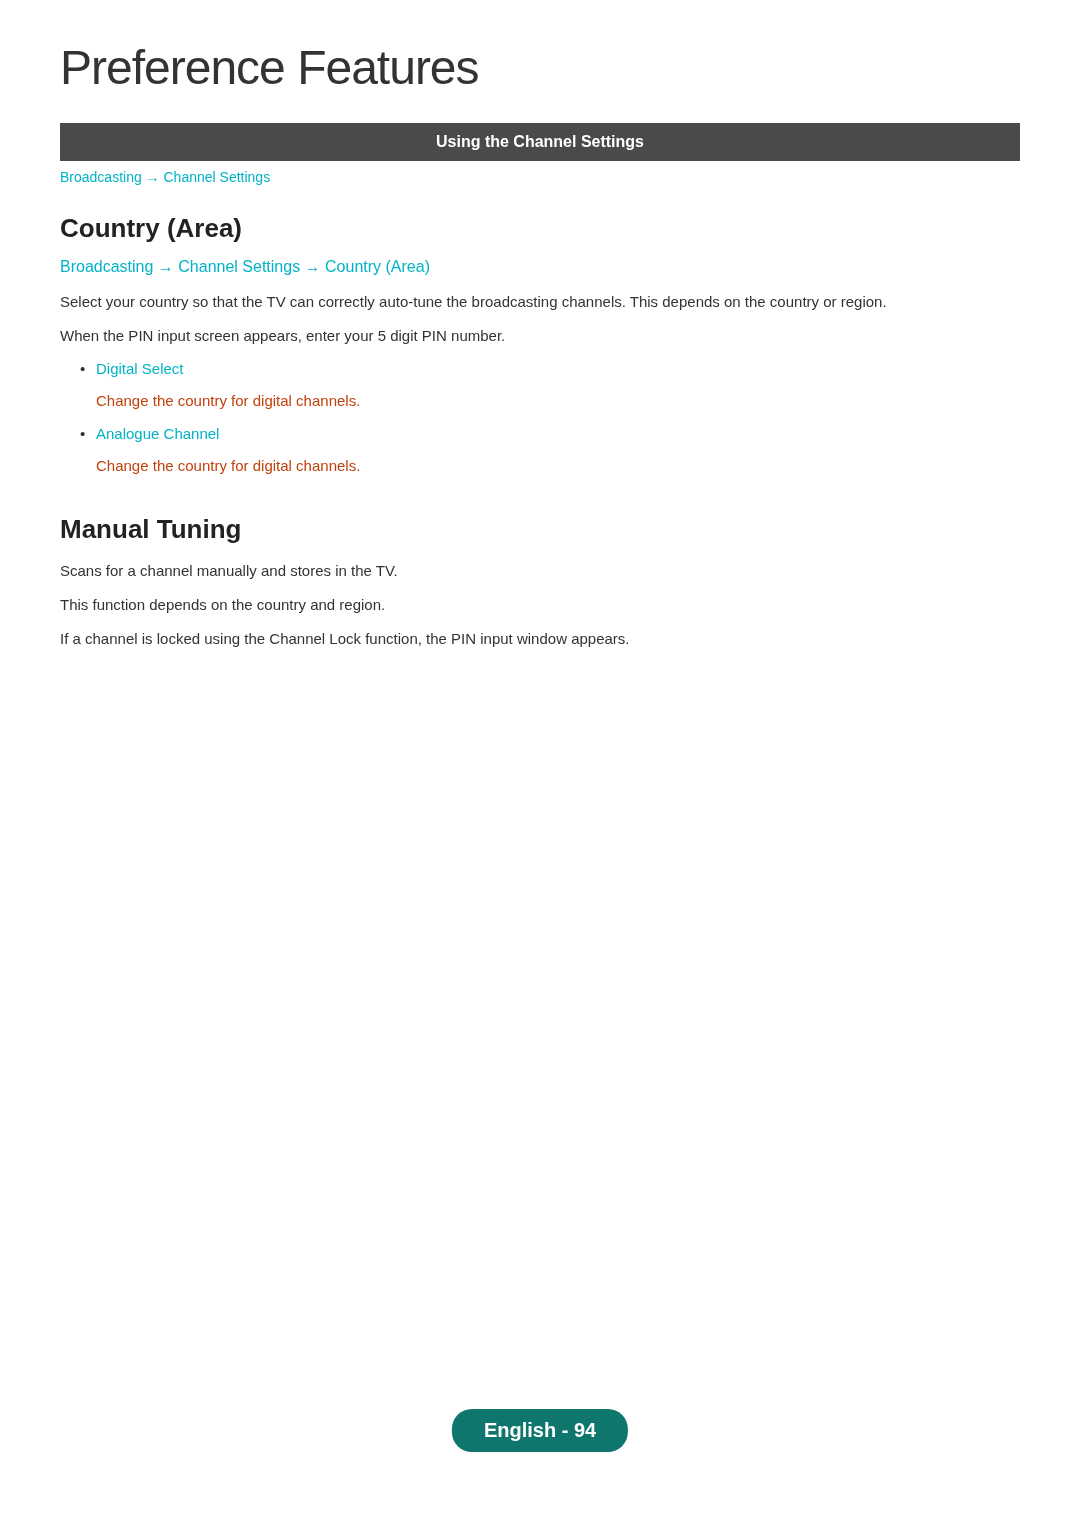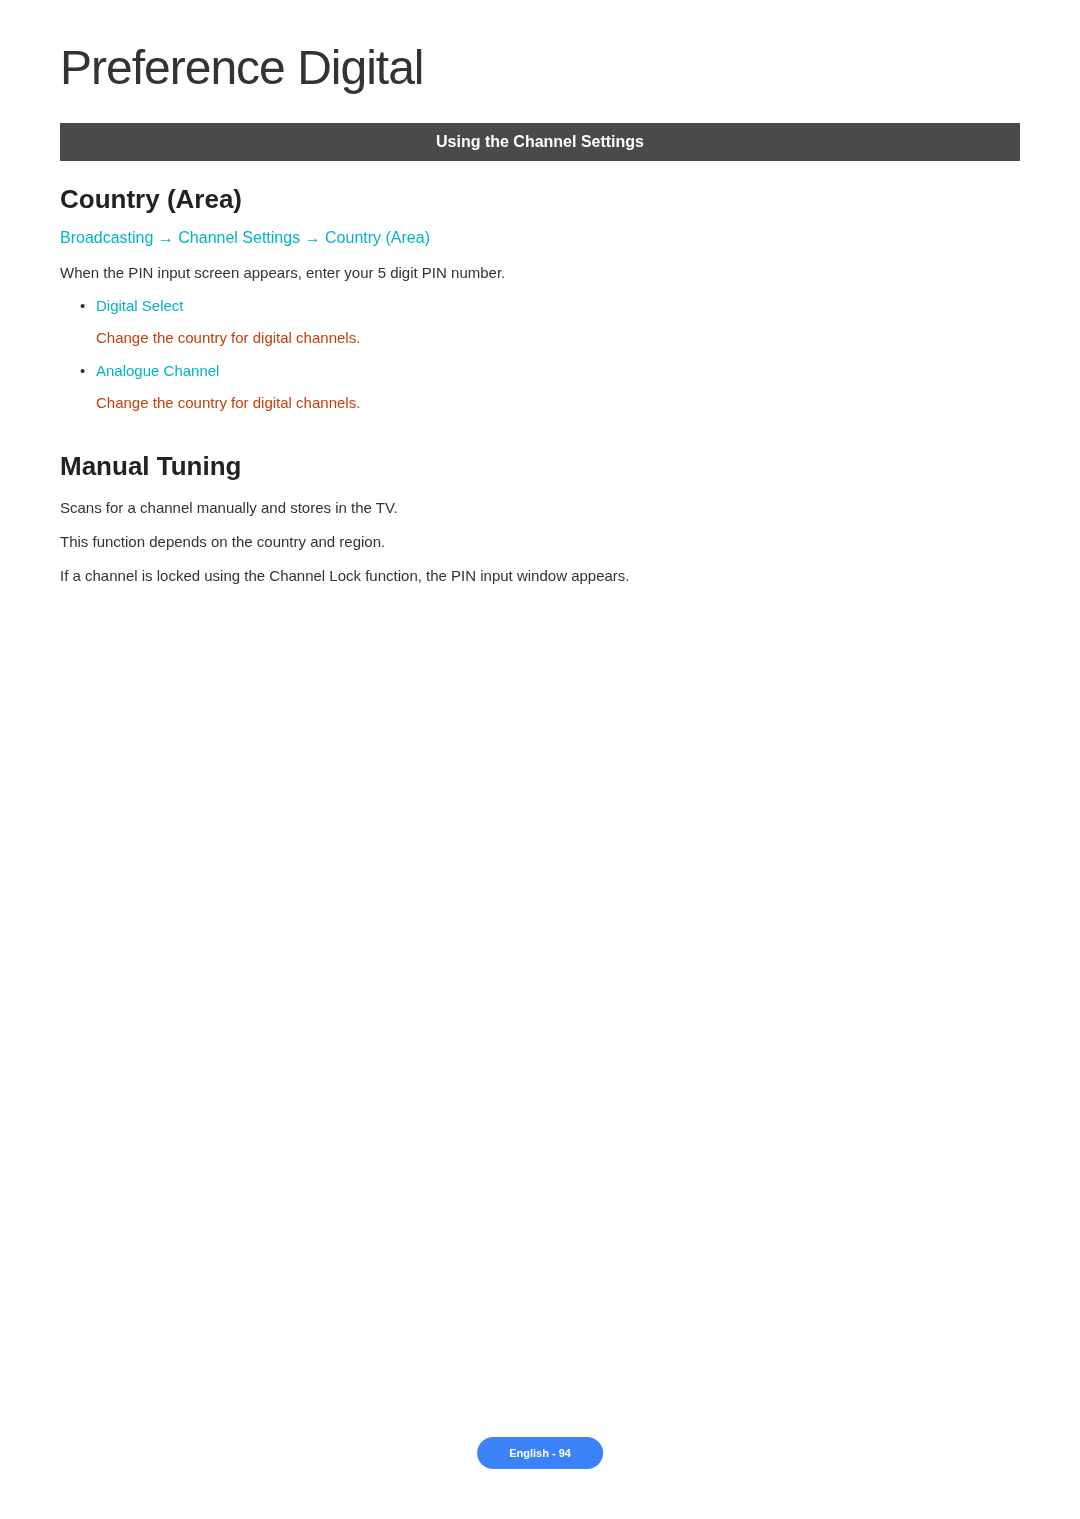--- a/index.html
+++ b/index.html
@@ -29,21 +29,21 @@
       letter-spacing: -1px;
     }
 
     .section-header-bar {
       background-color: #4a4a4a;
       color: #ffffff;
       text-align: center;
       padding: 10px 0;
       font-size: 16px;
       font-weight: bold;
-      margin-bottom: 23px;
+      margin-bottom: 8px;
     }
 
     .breadcrumb {
       color: #00b3c6;
       font-size: 14px;
       margin-bottom: 28px;
     }
 
     .breadcrumb a {
       color: #00b3c6;
@@ -112,50 +112,54 @@
       margin-bottom: 10px;
       line-height: 1.6;
     }
 
     .section-block {
       margin-bottom: 36px;
     }
 
     .footer-badge {
       position: absolute;
-      bottom: 50px;
+      bottom: 67px;
       left: 50%;
       transform: translateX(-50%);
-      background-color: #3b82f6;
+      background-color: #0f766e;
       color: #ffffff;
       padding: 10px 32px;
       border-radius: 20px;
-      font-size: 11px;
+      font-size: 20px;
       font-weight: bold;
     }
   </style>
 </head>
 <body>
 
 <div class="page-container">
 
-  <h1 class="page-title">Preference Digital</h1>
+  <h1 class="page-title">Preference Features</h1>
 
   <div class="section-header-bar">
     <span>Using the Channel Settings</span>
   </div>
 
+  <div class="breadcrumb">
+    <a>Broadcasting</a><span> → </span><a>Channel Settings</a>
+  </div>
 
   <div class="section-block">
     <h2 class="section-title">Country (Area)</h2>
 
     <div class="sub-breadcrumb">
       <a>Broadcasting</a><span> → </span><a>Channel Settings</a><span> → </span><a>Country (Area)</a>
     </div>
 
+    <p class="body-text">Select your country so that the TV can correctly auto-tune the broadcasting channels. This depends on the country or region.</p>
     <p class="body-text">When the PIN input screen appears, enter your 5 digit PIN number.</p>
 
     <ul class="bullet-list">
       <li>
         <a class="bullet-link">Digital Select</a>
       </li>
     </ul>
     <p class="bullet-description">Change the country for digital channels.</p>
 
     <ul class="bullet-list">

